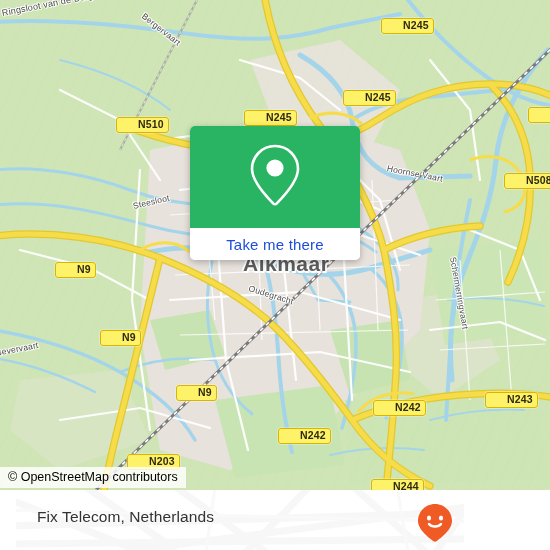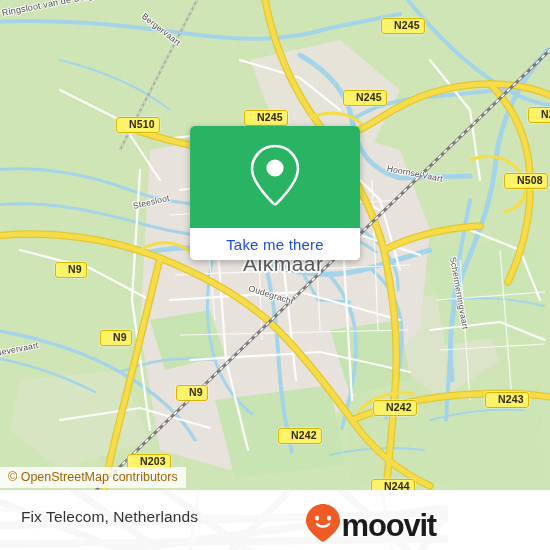--- a/index.html
+++ b/index.html
@@ -26,31 +26,32 @@
       1px 1px 0 rgba(255,255,255,.9),-1px -1px 0 rgba(255,255,255,.9);
     pointer-events:none;
   }
   .citylabel{
     position:absolute;color:#5d5d5d;font-size:21px;letter-spacing:.5px;
     text-shadow:
       1.5px 0 0 rgba(255,255,255,.95),-1.5px 0 0 rgba(255,255,255,.95),
       0 1.5px 0 rgba(255,255,255,.95),0 -1.5px 0 rgba(255,255,255,.95),
       1.5px 1.5px 0 rgba(255,255,255,.95),-1.5px -1.5px 0 rgba(255,255,255,.95);
     pointer-events:none;
+    font-weight:bold;
   }
   .shield{
     position:absolute;
     background:#fdf268;
     border:1.2px solid #d9b400;
     border-radius:3px;
     color:#2f2a10;
     font-size:10.5px;
     font-weight:bold;
     letter-spacing:.2px;
-    padding:1px 4px 2px 12px;
+    padding:1px 4px 2px 21px;
     line-height:11px;
     box-shadow:0 0 0 .5px rgba(255,255,255,.5);
   }
 
   
   .card{
     position:absolute;left:190px;top:126px;width:170px;height:134px;
     border-radius:5px;overflow:hidden;
     box-shadow:0 2px 7px rgba(0,0,0,.28);
     background:#ffffff;
@@ -62,28 +63,28 @@
   .card-btn{
     height:32px;width:100%;background:#ffffff;
     display:flex;align-items:center;justify-content:center;
     color:#1d4ed8;font-size:15px;letter-spacing:.2px;
   }
 
   
   .attrib{
     position:absolute;left:0;top:467px;
     background:rgba(255,255,255,.82);
-    color:#a16207;font-size:12.5px;
+    color:#000000;font-size:12.5px;
     padding:3px 8px 4px 8px;
     white-space:nowrap;
   }
 
   
   .footer{
-    position:absolute;left:0;top:490px;width:448px;height:60px;
+    position:absolute;left:16px;top:490px;width:448px;height:60px;
     background:#ffffff;overflow:hidden;
   }
   .footer .watermark{position:absolute;left:0;top:0;opacity:.5;}
   .footer-title{
     position:absolute;left:21px;top:508px;
     color:#333333;font-size:15.5px;letter-spacing:.1px;white-space:nowrap;
   }
   .brand{
     position:absolute;right:12px;top:504px;
     display:flex;align-items:center;gap:2px;
@@ -298,17 +299,16 @@
 
     <div class="brand" style="position:absolute;right:12px;top:14px;">
       <span style="display:block;">
         <svg width="34" height="38" viewBox="0 0 34 38">
           <path d="M17 0 C7.6 0 0 7.6 0 17 C0 26 12 34.5 15.6 37.2 C16.4 37.8 17.6 37.8 18.4 37.2 C22 34.5 34 26 34 17 C34 7.6 26.4 0 17 0 Z" fill="#ef5a25"></path>
           <ellipse cx="11" cy="14" rx="2.1" ry="2.6" fill="#ffffff"></ellipse>
           <ellipse cx="23" cy="14" rx="2.1" ry="2.6" fill="#ffffff"></ellipse>
           <path d="M11 20 C13.4 23.4 20.6 23.4 23 20" stroke="#ffffff" stroke-width="2.4" fill="none" stroke-linecap="round"></path>
         </svg>
       </span>
-      <span class="brand-text">moovit</span>
     </div>
   </div>
 
 </div>
 
 </body></html>

